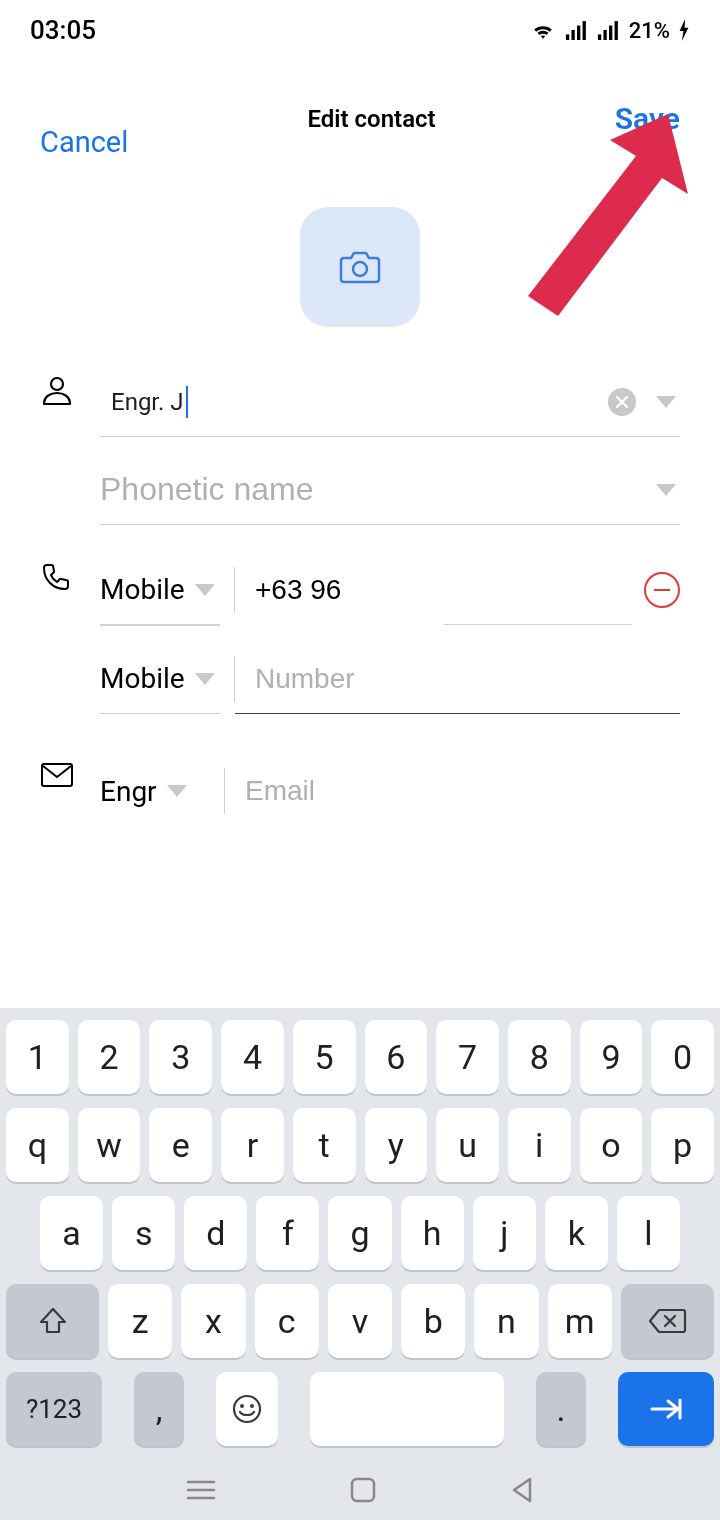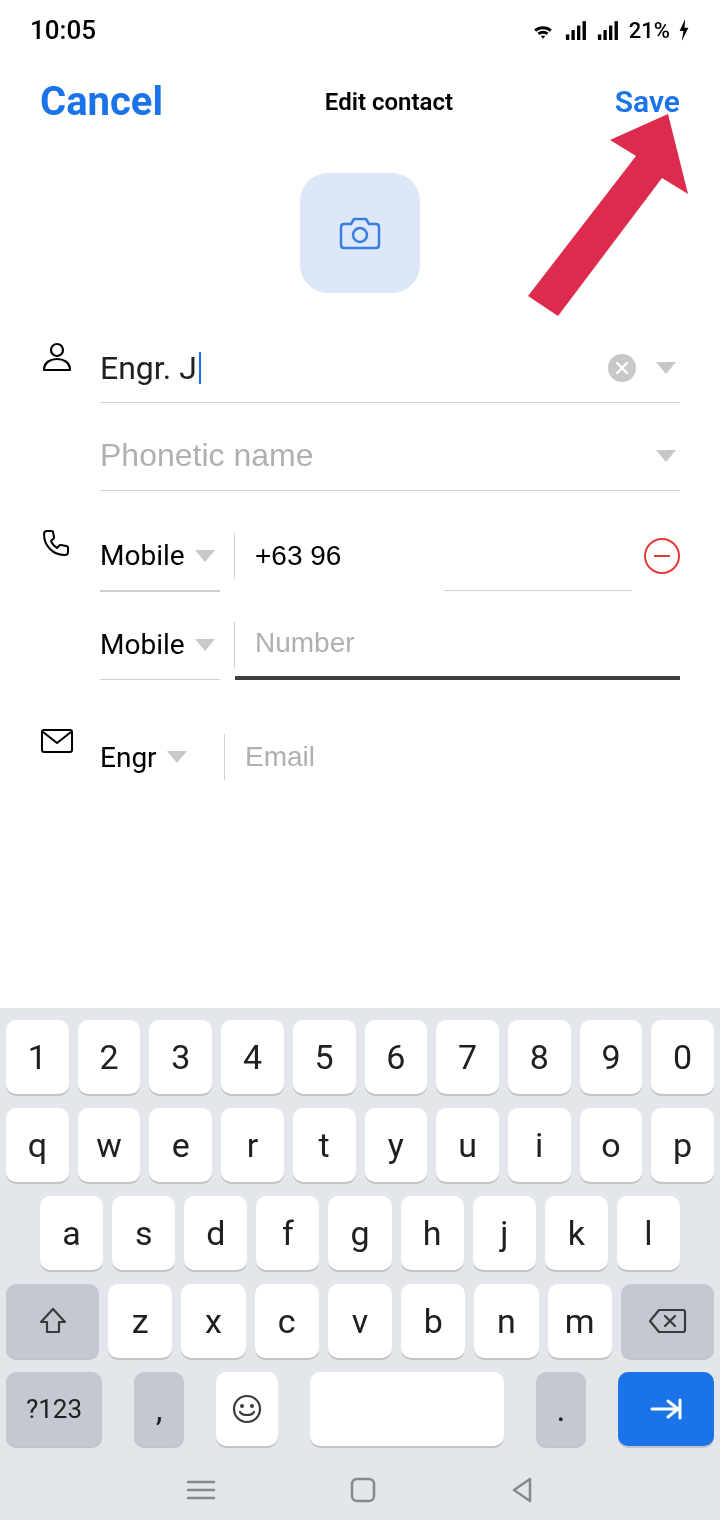--- a/index.html
+++ b/index.html
@@ -32,22 +32,23 @@
 
   
   .header {
     display: flex;
     align-items: center;
     justify-content: space-between;
     padding: 18px 40px;
   }
   .header .cancel {
     color: #1a73e8;
-    font-size: 40px;
-    font-weight: 700;
+    font-size: 29px;
+    font-weight: 400;
+    margin-top: 47px;
   }
   .header .title {
     font-size: 24px;
     font-weight: 600;
     color: #000;
   }
   .header .save {
     color: #1a73e8;
     font-size: 30px;
     font-weight: 600;
@@ -138,22 +139,23 @@
   }
   .text-cursor {
     display: inline-block;
     width: 2px;
     height: 32px;
     background: #1a73e8;
     margin-left: 2px;
     vertical-align: middle;
   }
   .name-value {
-    font-size: 32px;
+    font-size: 24px;
     color: #202020;
+    margin-left: 11px;
   }
 
   
   .phone-row {
     display: flex;
     align-items: center;
     height: 70px;
     margin-bottom: 18px;
   }
   .phone-type {
@@ -297,21 +299,21 @@
     align-items: center;
     justify-content: space-around;
     padding: 0 120px;
     background: #e3e6eb;
   }
 </style>
 </head>
 <body>
 
 <div class="status-bar">
-  <span>10:05</span>
+  <span>03:05</span>
   <div class="status-right">
     <svg width="28" height="22" viewBox="0 0 24 20">
         <path d="M12 18 L14 15.5 C13 14.8 11 14.8 10 15.5 Z M7 12.5 C10 10 14 10 17 12.5 L15.2 14.5 C13 13 11 13 8.8 14.5 Z M4 9.5 C8.5 5.5 15.5 5.5 20 9.5 L18.2 11.5 C14.5 8.5 9.5 8.5 5.8 11.5 Z" fill="#000"></path>
       </svg>
     <svg width="24" height="20" viewBox="0 0 20 18">
         <rect x="0" y="13" width="3" height="5" fill="#000"></rect>
         <rect x="5" y="9" width="3" height="9" fill="#000"></rect>
         <rect x="10" y="5" width="3" height="13" fill="#000"></rect>
         <rect x="15" y="1" width="3" height="17" fill="#000"></rect>
       </svg>
@@ -400,21 +402,21 @@
         <div style="width:14px;"></div>
         <div style="flex:1;"></div>
       </div>
 
       <div class="phone-row">
         <div class="phone-type" style="border-bottom:1px solid #d0d0d0">
           <span>Mobile</span>
           <div class="chevron-down"></div>
         </div>
         <div class="vert-sep"></div>
-        <div style="flex:1; border-bottom:4px solid #404040; height:100%; display:flex; align-items:center; padding-left:20px;">
+        <div style="flex:1; border-bottom:1px solid #404040; height:100%; display:flex; align-items:center; padding-left:20px;">
           <input class="phone-input" placeholder="Number" style="">
         </div>
       </div>
     </div>
   </div>
 
   <div class="form-group" style="margin-top:24px">
     <div class="form-icon">
       <svg width="34" height="26" viewBox="0 0 34 26">
         <rect x="2" y="2" width="30" height="22" rx="2" fill="none" stroke="#000" stroke-width="2"></rect>

